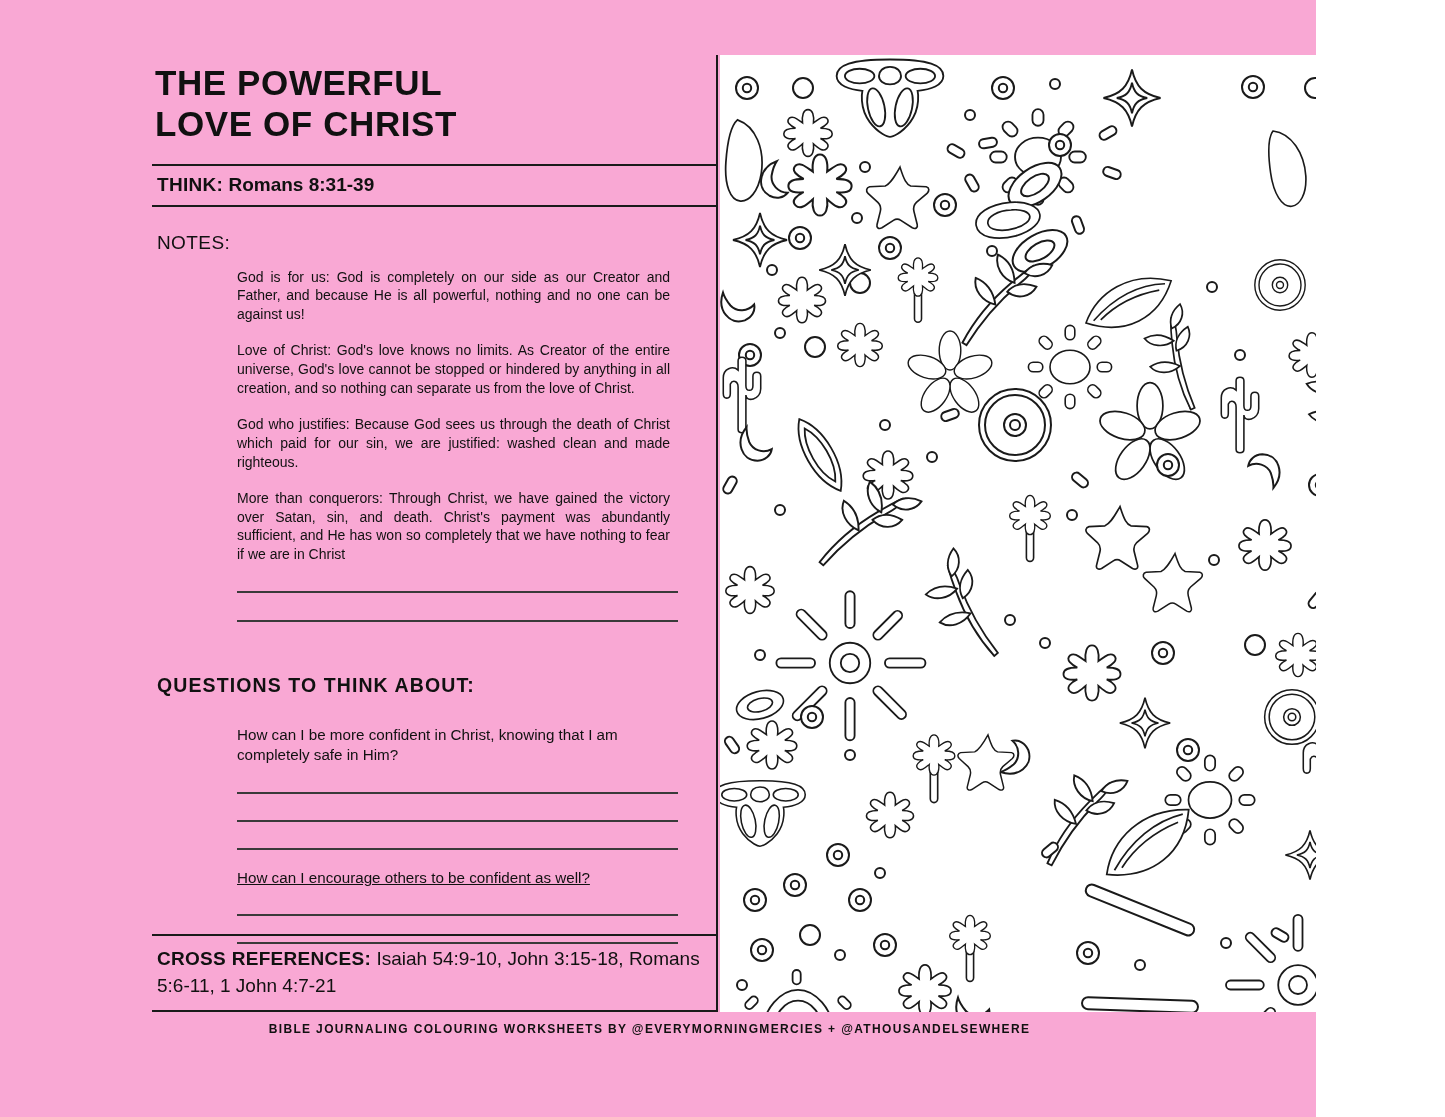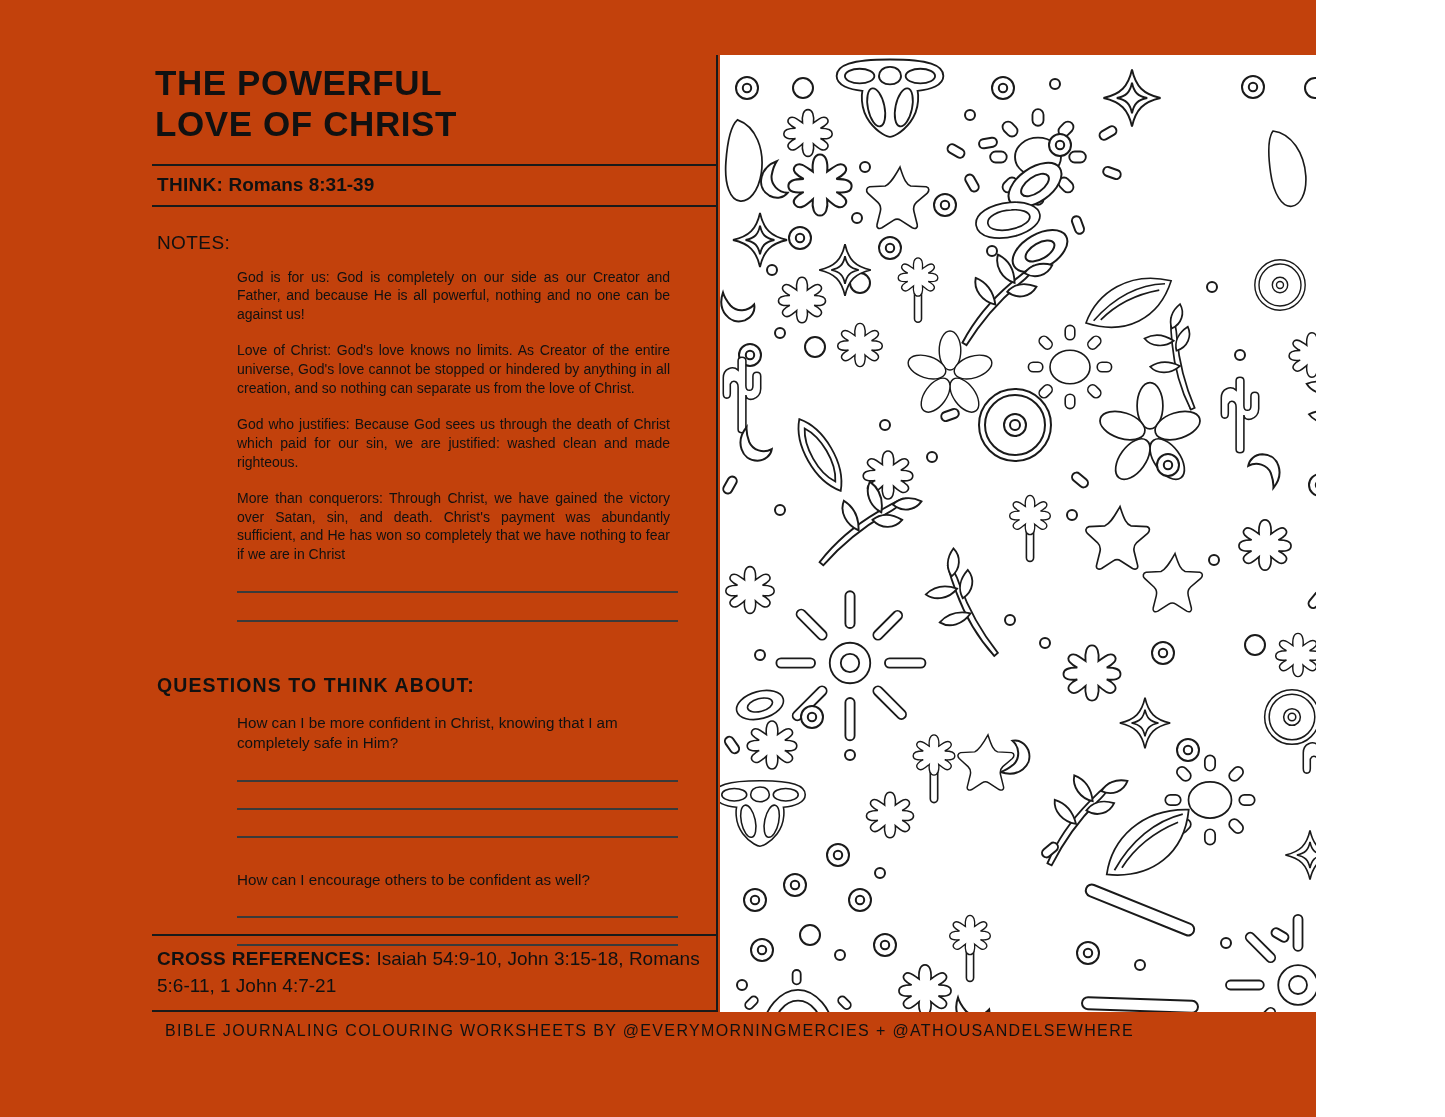--- a/index.html
+++ b/index.html
@@ -9,21 +9,21 @@
     background: #ffffff;
   }
   body {
     font-family: "Liberation Sans", sans-serif;
     color: #111111;
   }
   .page {
     position: relative;
     width: 1316px;
     height: 1117px;
-    background: #c2410c;
+    background: #f9a8d4;
     overflow: hidden;
   }
 
   
   .left-col {
     position: absolute;
     left: 152px;
     top: 55px;
     width: 566px;
     height: 957px;
@@ -98,23 +98,23 @@
     font-weight: 700;
     letter-spacing: 1.1px;
     text-transform: uppercase;
   }
 
   .question-text {
     padding-left: 85px;
     padding-right: 38px;
     font-size: 15.2px;
     line-height: 1.35;
-    margin-top: 16px;
-  }
-  .question-text.second { margin-top: 32px; }
+    margin-top: 28px;
+  }
+  .question-text.second { margin-top: 18px; text-decoration: underline; }
 
   .crossrefs-box {
     position: absolute;
     left: 0;
     right: 0;
     bottom: 0;
     border-top: 2px solid #1a1a1a;
     border-bottom: 2px solid #1a1a1a;
     padding: 9px 4px 10px 5px;
     box-sizing: border-box;
@@ -138,22 +138,22 @@
   }
   .pattern-panel svg { display: block; }
 
   
   .footer {
     position: absolute;
     left: 0;
     right: 17px;
     top: 1022px;
     text-align: center;
-    font-size: 16px;
-    font-weight: 400;
+    font-size: 12px;
+    font-weight: 700;
     letter-spacing: 1.35px;
     text-transform: uppercase;
   }
 </style>
 </head>
 <body>
 
 <div class="page">
 
   <div class="left-col">

